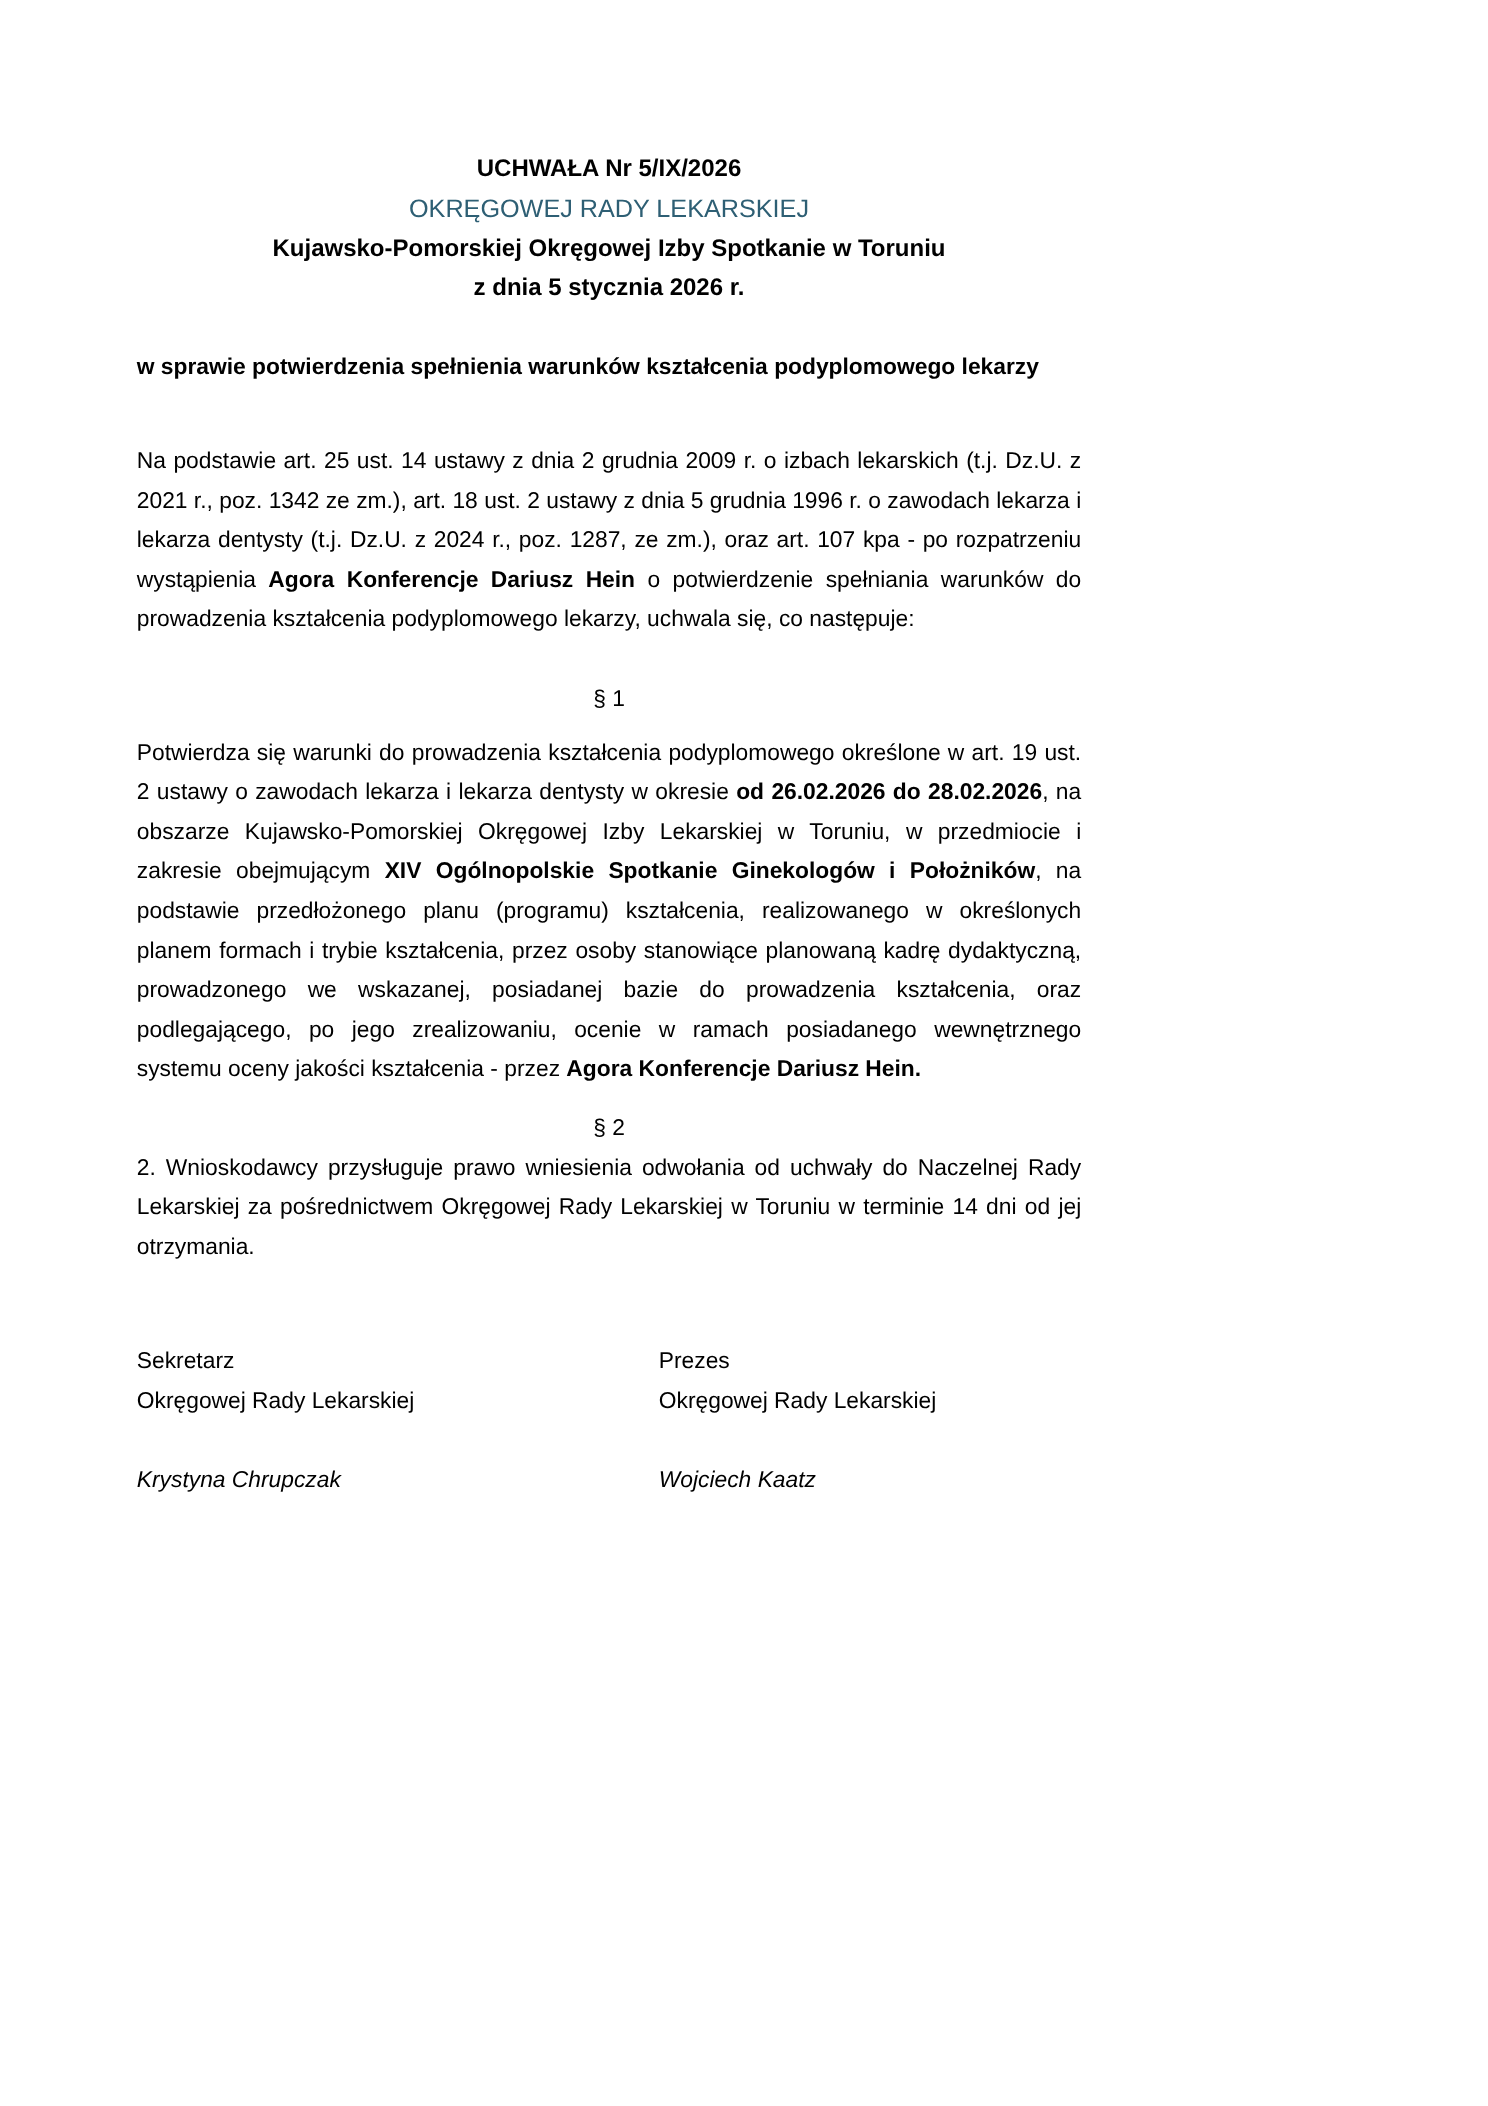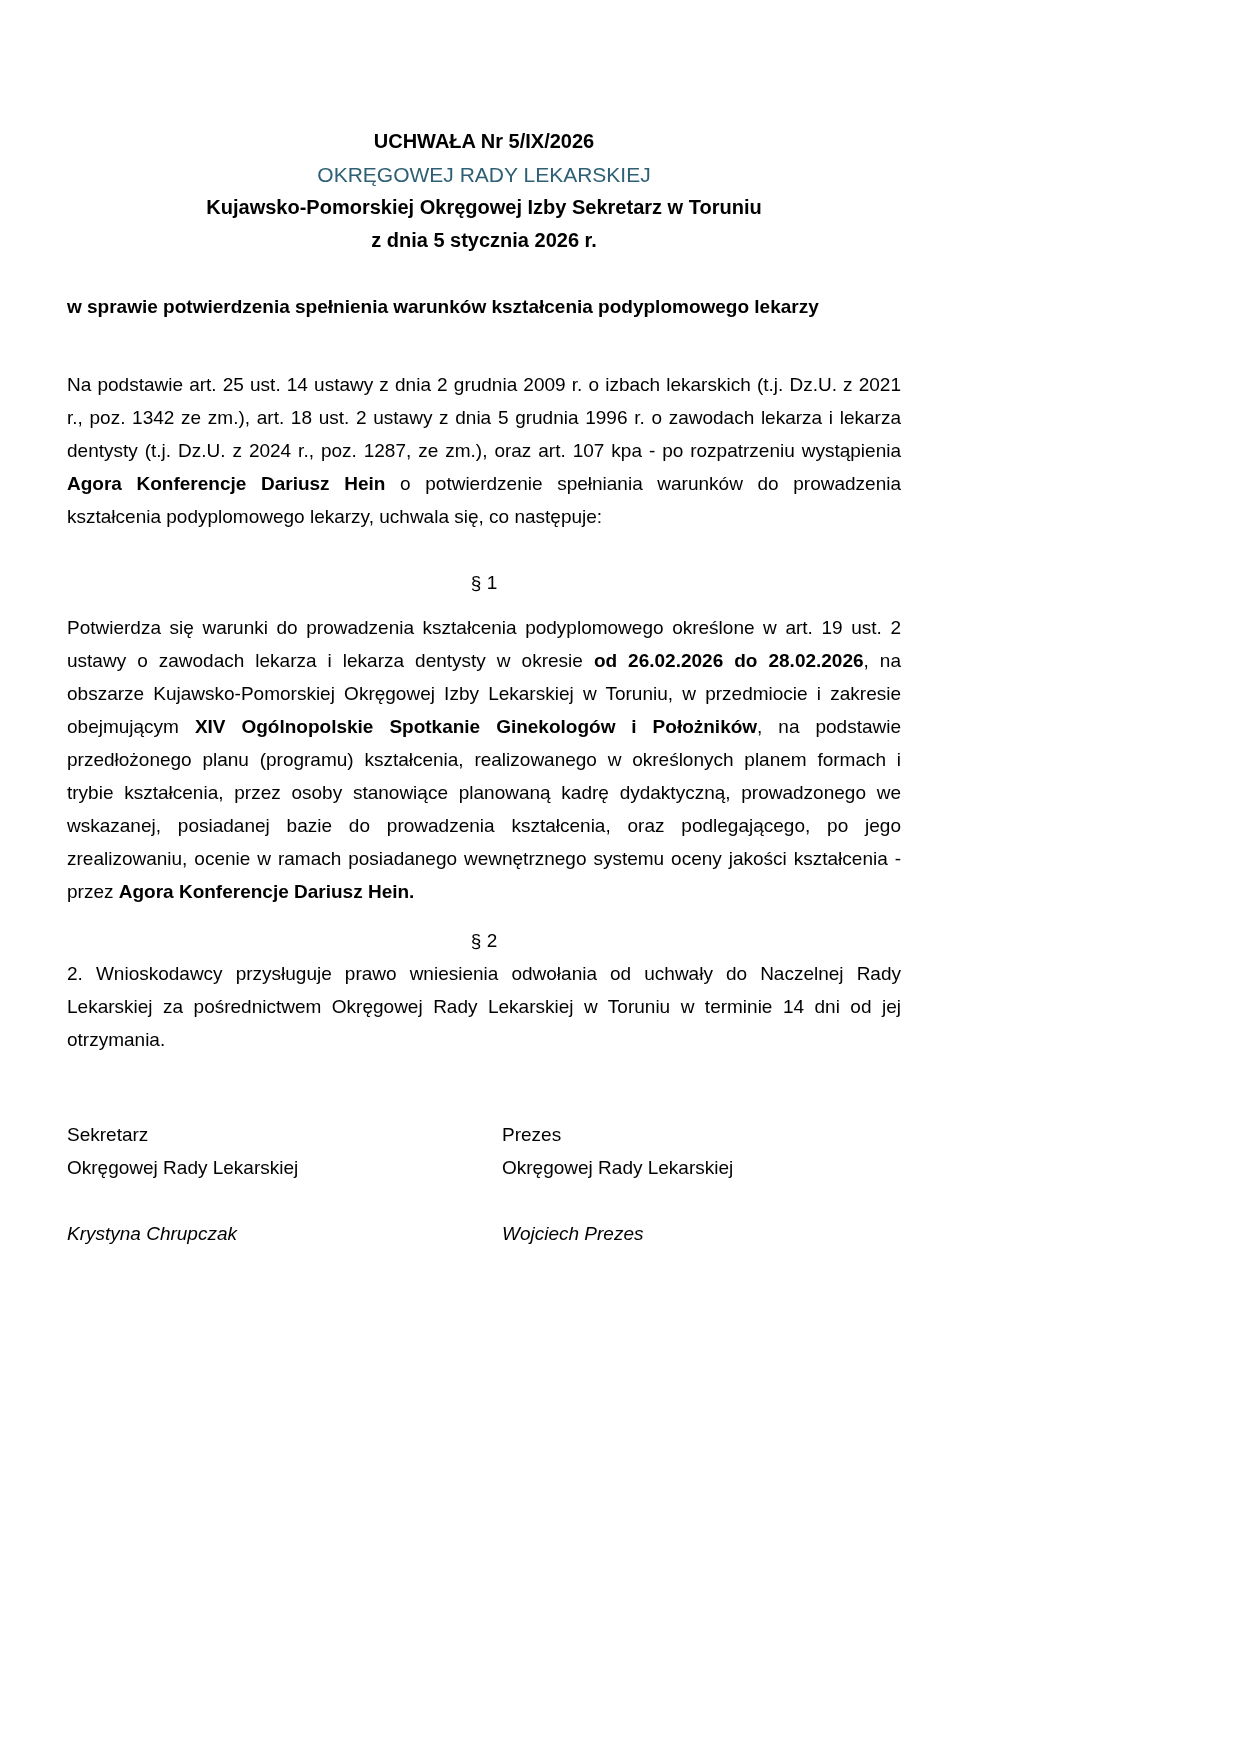--- a/index.html
+++ b/index.html
@@ -8,21 +8,21 @@
     width: 1240px;
     height: 1755px;
     font-family: "Liberation Sans", sans-serif;
     color: #000000;
     -webkit-font-smoothing: antialiased;
   }
   .page {
     position: relative;
     width: 1036px;
     height: 1755px;
-    padding: 125px 135px 0 67px;
+    padding: 125px 135px 0 114px;
     overflow: hidden;
     background: #ffffff;
   }
   .doc-header { text-align: center; }
   .h-line {
     font-size: 20px;
     line-height: 33px;
     font-weight: 700;
     text-align: center;
   }
@@ -68,21 +68,21 @@
   .sig-name { margin-top: 33px; font-style: italic; }
 </style>
 </head>
 <body>
 
 <div class="page">
 
   <header class="doc-header">
     <div class="h-line">UCHWAŁA Nr 5/IX/2026</div>
     <div class="h-line teal">OKRĘGOWEJ RADY LEKARSKIEJ</div>
-    <div class="h-line">Kujawsko-Pomorskiej Okręgowej Izby Sekretarz w Toruniu</div>
+    <div class="h-line">Kujawsko-Pomorskiej Okręgowej Izby Spotkanie w Toruniu</div>
     <div class="h-line">z dnia 5 stycznia 2026 r.</div>
   </header>
 
   <div class="subject">w sprawie potwierdzenia spełnienia warunków kształcenia podyplomowego lekarzy</div>
 
   <p class="para preamble"><span>Na podstawie art. 25 ust. 14 ustawy z dnia 2 grudnia 2009 r. o izbach lekarskich (t.j. Dz.U. z 2021 r., poz. 1342 ze zm.), art. 18 ust. 2 ustawy z dnia 5 grudnia 1996 r. o zawodach lekarza i lekarza dentysty (t.j. Dz.U. z 2024 r., poz. 1287, ze zm.), oraz art. 107 kpa - po rozpatrzeniu wystąpienia </span><strong>Agora Konferencje Dariusz Hein</strong><span> o potwierdzenie spełniania warunków do prowadzenia kształcenia podyplomowego lekarzy, uchwala się, co następuje:</span></p>
 
   <div class="section-heading heading-1">§ 1</div>
   <p class="para body-1"><span>Potwierdza się warunki do prowadzenia kształcenia podyplomowego określone w art. 19 ust. 2 ustawy o zawodach lekarza i lekarza dentysty w okresie </span><strong>od 26.02.2026 do 28.02.2026</strong><span>, na obszarze Kujawsko-Pomorskiej Okręgowej Izby Lekarskiej w Toruniu, w przedmiocie i zakresie obejmującym </span><strong>XIV Ogólnopolskie Spotkanie Ginekologów i Położników</strong><span>, na podstawie przedłożonego planu (programu) kształcenia, realizowanego w określonych planem formach i trybie kształcenia, przez osoby stanowiące planowaną kadrę dydaktyczną, prowadzonego we wskazanej, posiadanej bazie do prowadzenia kształcenia, oraz podlegającego, po jego zrealizowaniu, ocenie w ramach posiadanego wewnętrznego systemu oceny jakości kształcenia - przez </span><strong>Agora Konferencje Dariusz Hein.</strong></p>
 
@@ -91,17 +91,17 @@
 
   <div class="signatures">
     <div class="sig-col">
       <div>Sekretarz</div>
       <div>Okręgowej Rady Lekarskiej</div>
       <div class="sig-name">Krystyna Chrupczak</div>
     </div>
     <div class="sig-col">
       <div>Prezes</div>
       <div>Okręgowej Rady Lekarskiej</div>
-      <div class="sig-name">Wojciech Prezes</div>
+      <div class="sig-name">Wojciech Kaatz</div>
     </div>
   </div>
 
 </div>
 
 </body></html>

